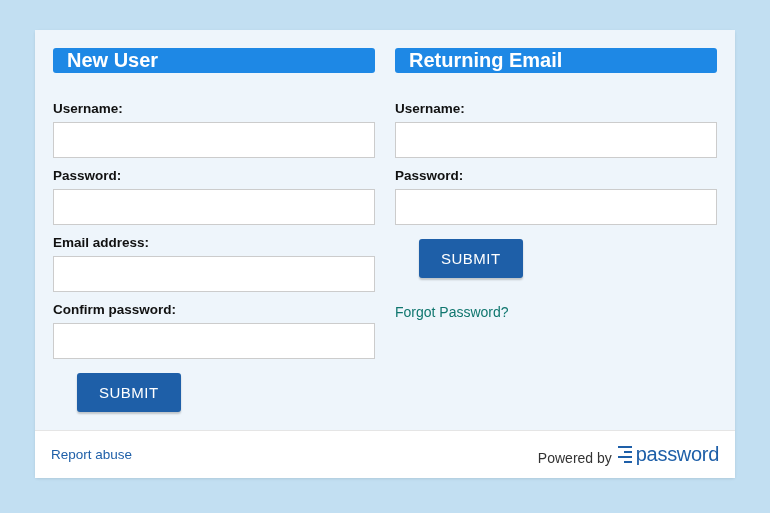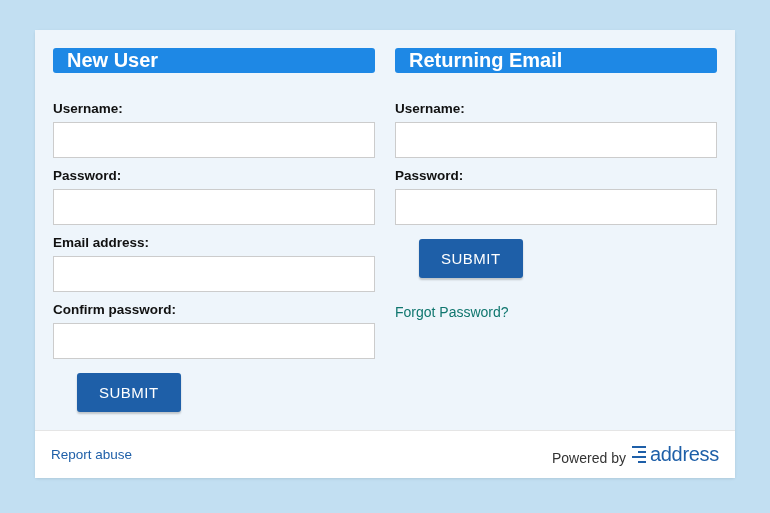--- a/index.html
+++ b/index.html
@@ -185,17 +185,17 @@
     <a class="report-link">Report abuse</a>
     <div class="powered">
       <span>Powered by</span>
       <span class="fs-logo">
         <span class="fs-lines">
           <span></span>
             <span></span>
             <span></span>
             <span></span>
         </span>
-        <span class="fs-text">address</span>
+        <span class="fs-text">password</span>
       </span>
     </div>
   </div>
 </div>
 
 </body></html>

